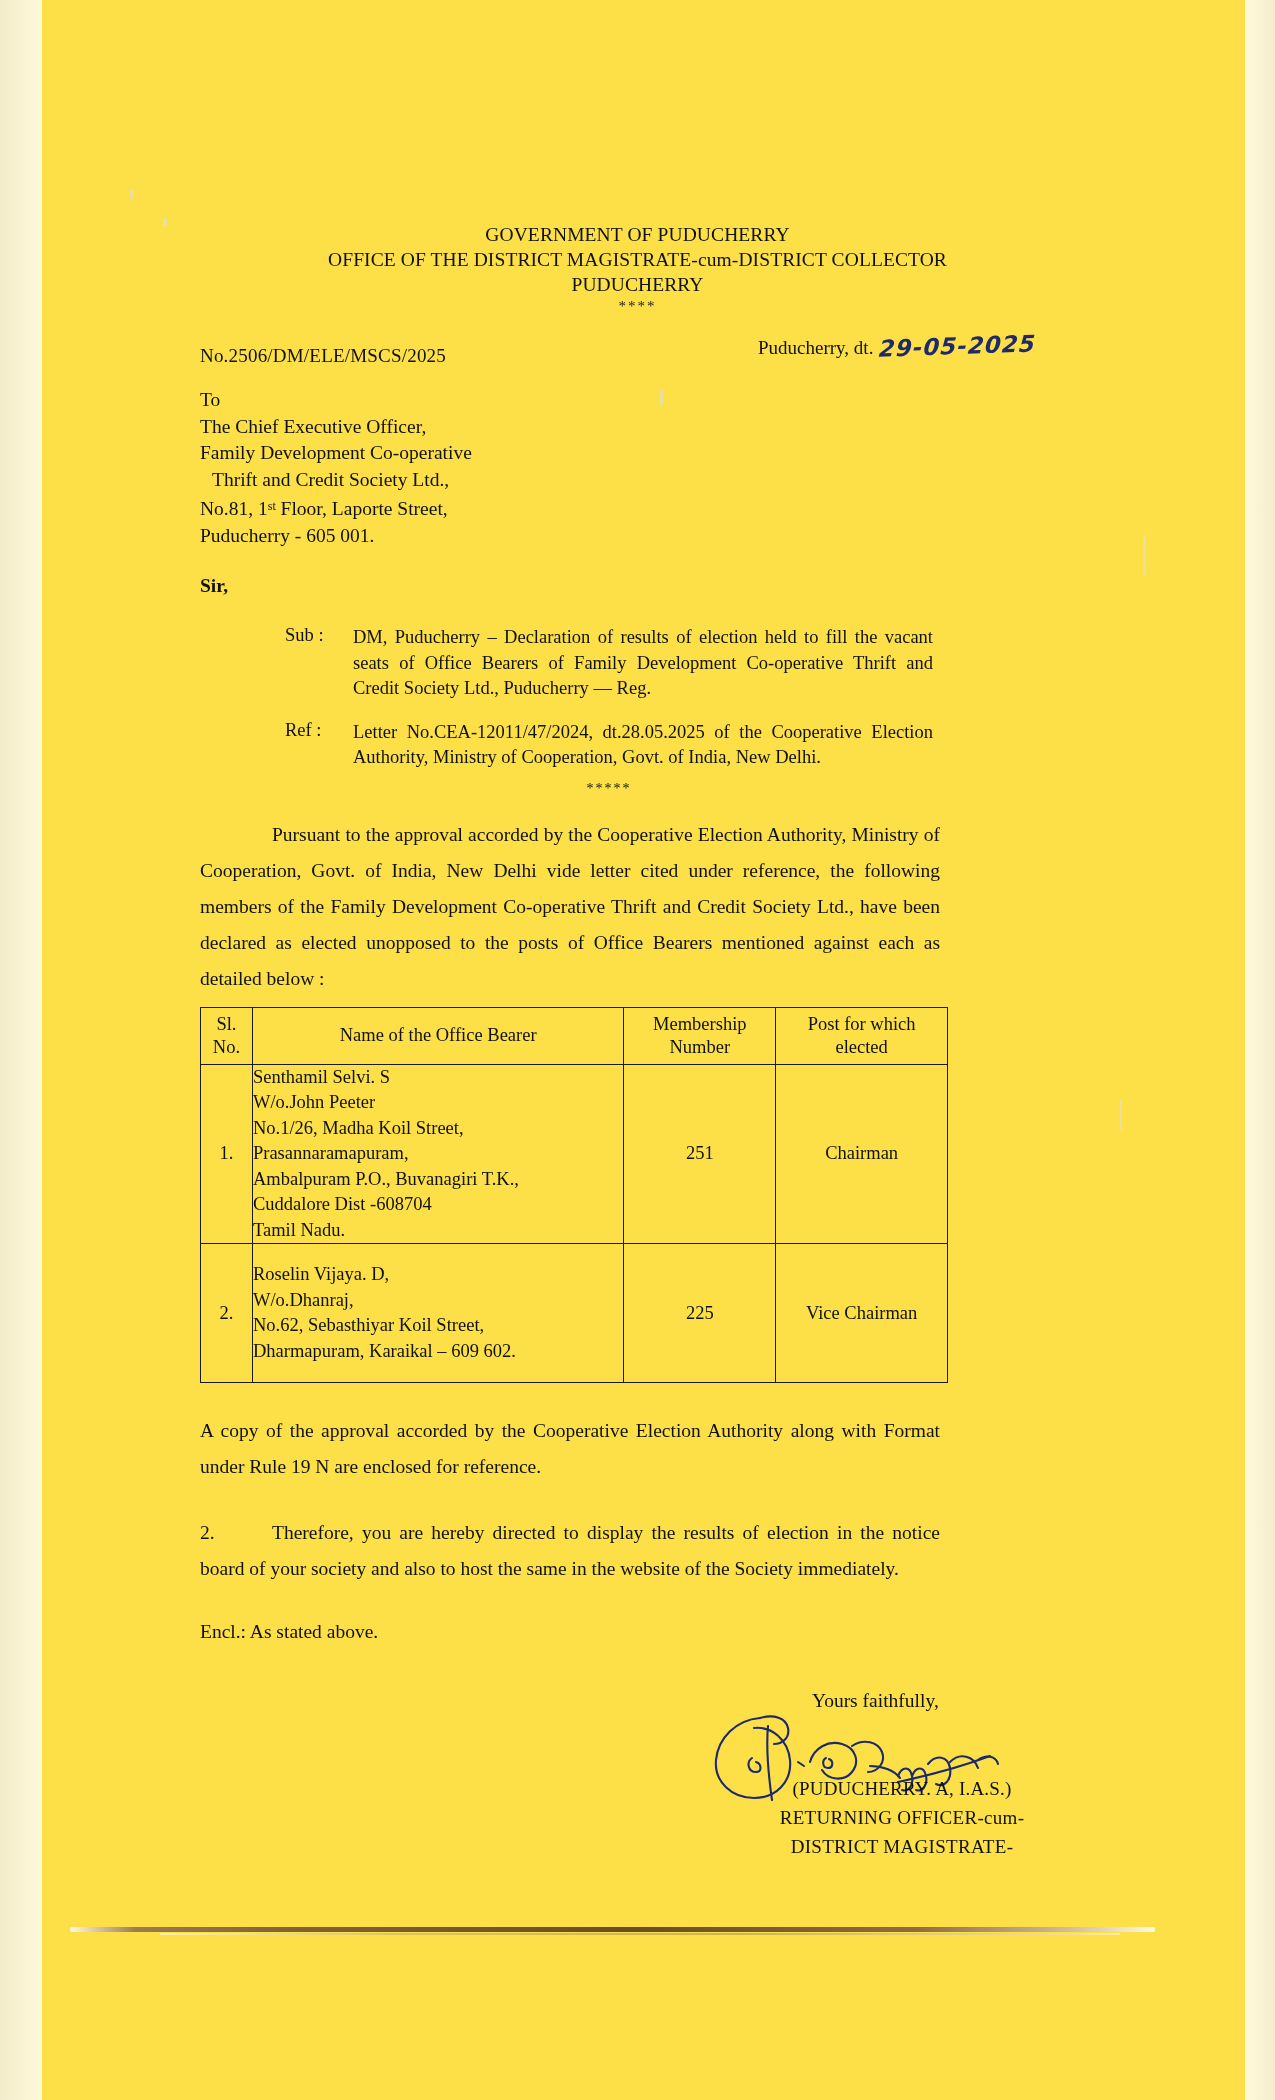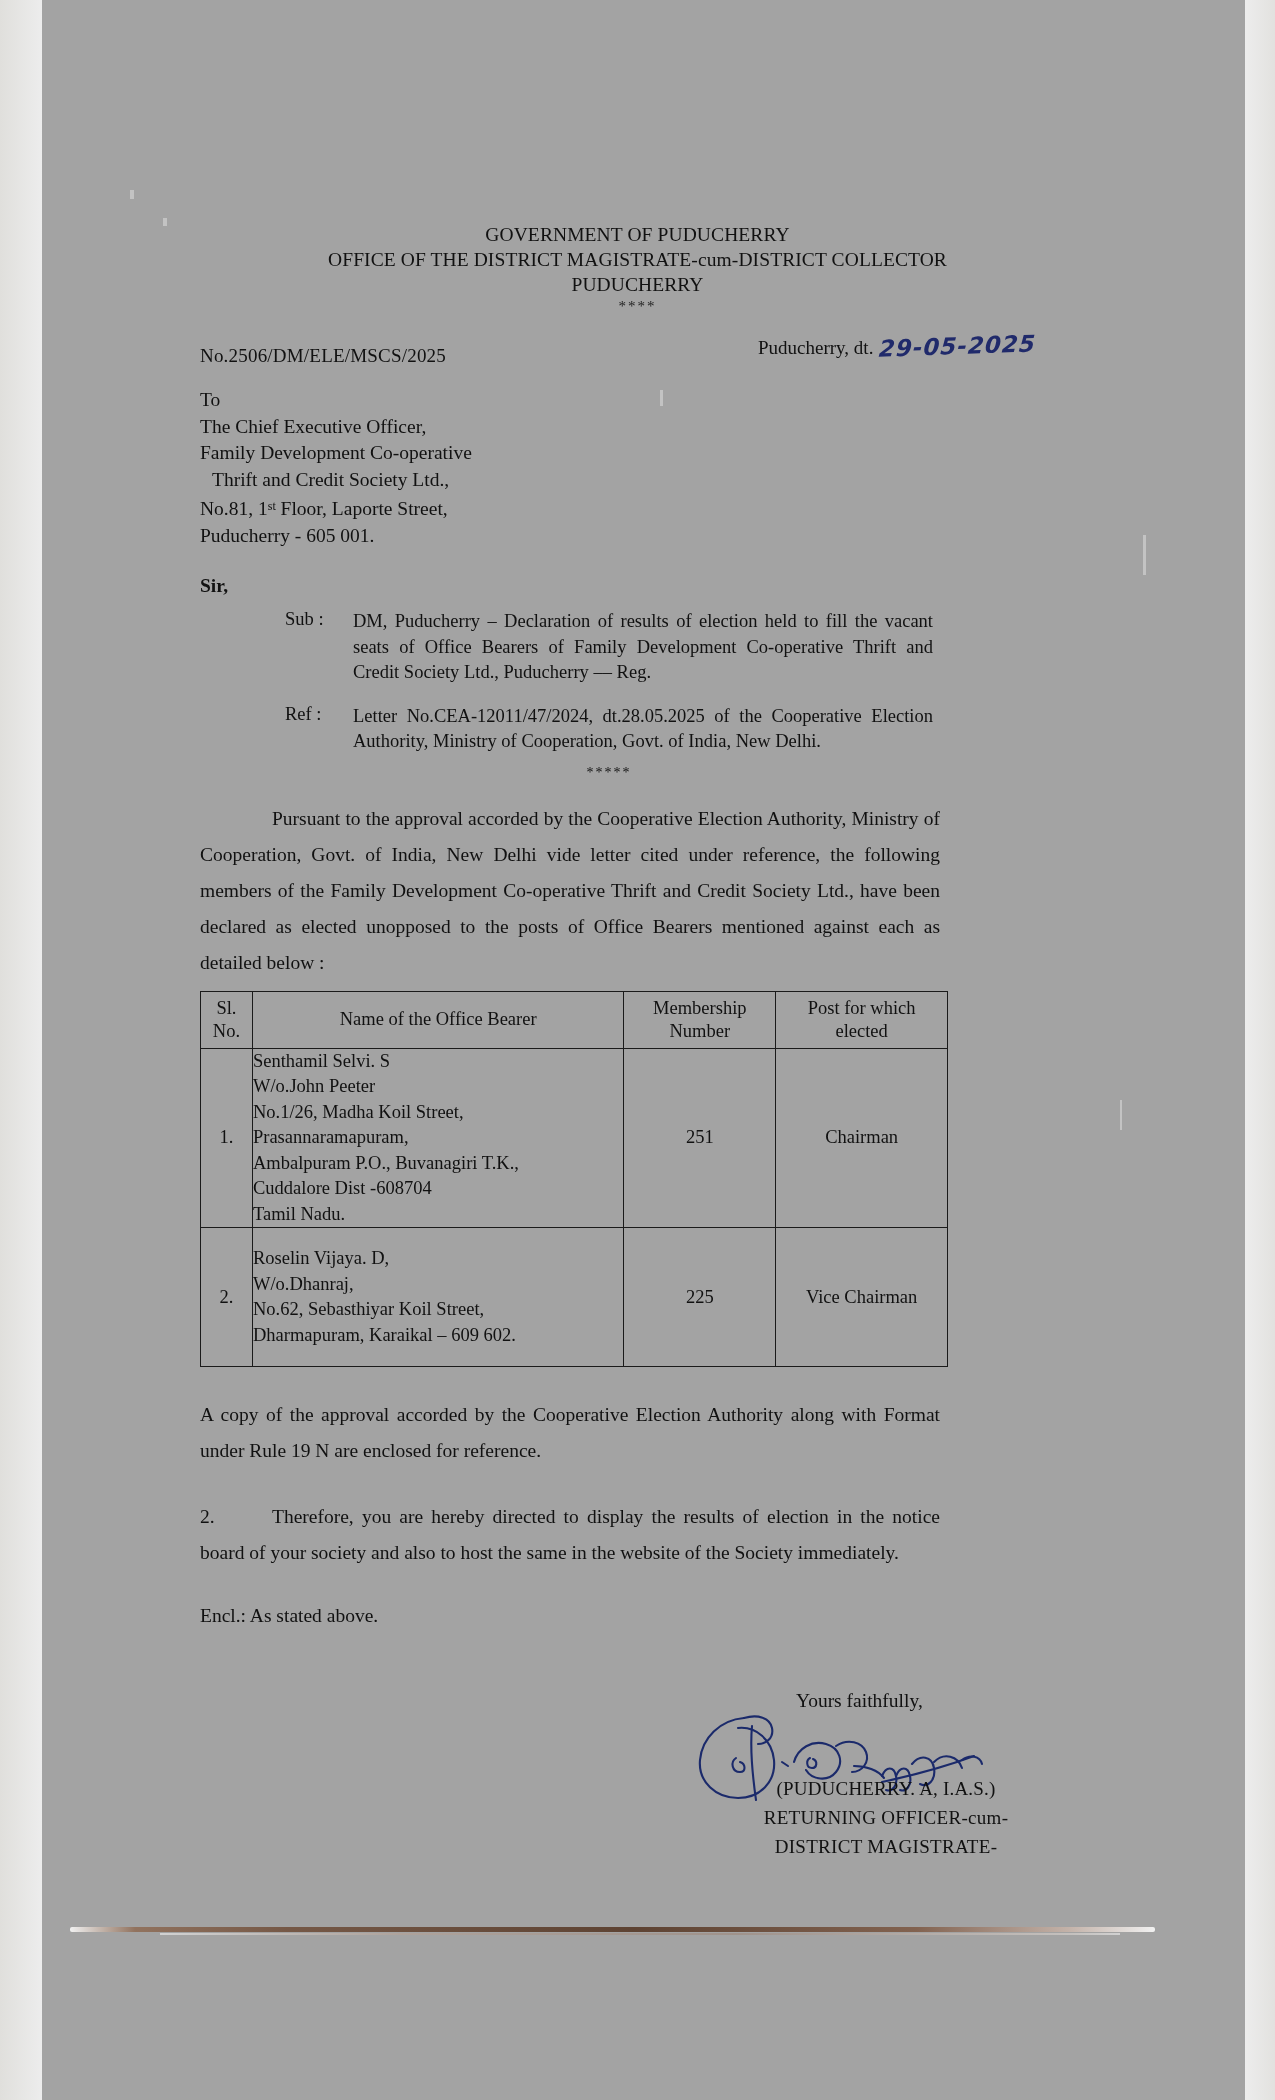--- a/index.html
+++ b/index.html
@@ -4,21 +4,21 @@
 <style>
   html, body {
     margin: 0;
     padding: 0;
     background: #ffffff;
   }
   .page {
     position: relative;
     width: 1275px;
     height: 2100px;
-    background: #a3a3a3;
+    background: #fde047;
     font-family: "Liberation Serif", "DejaVu Serif", serif;
     color: #111111;
     overflow: hidden;
   }
 
   
   .scan-smudge {
     position: absolute;
     background: #dedede;
     opacity: .55;
@@ -125,21 +125,21 @@
   .sir {
     margin-left: 200px;
     margin-top: 26px;
     font-size: 19.5px;
     font-weight: bold;
   }
 
   
   .subref {
     margin-left: 285px;
-    margin-top: 12px;
+    margin-top: 28px;
     font-size: 18.5px;
   }
   .subref-item {
     display: flex;
     margin-bottom: 18px;
   }
   .subref-label {
     width: 68px;
     flex: 0 0 68px;
     white-space: nowrap;
@@ -224,21 +224,21 @@
 
   .encl {
     margin-left: 200px;
     margin-top: 34px;
     font-size: 19.5px;
   }
 
   
   .sig-block {
     position: absolute;
-    left: 676px;
+    left: 692px;
     top: 1690px;
     width: 420px;
     font-size: 19px;
     text-align: center;
   }
   .yours {
     text-align: left;
     margin-left: 120px;
     font-size: 19.5px;
   }

